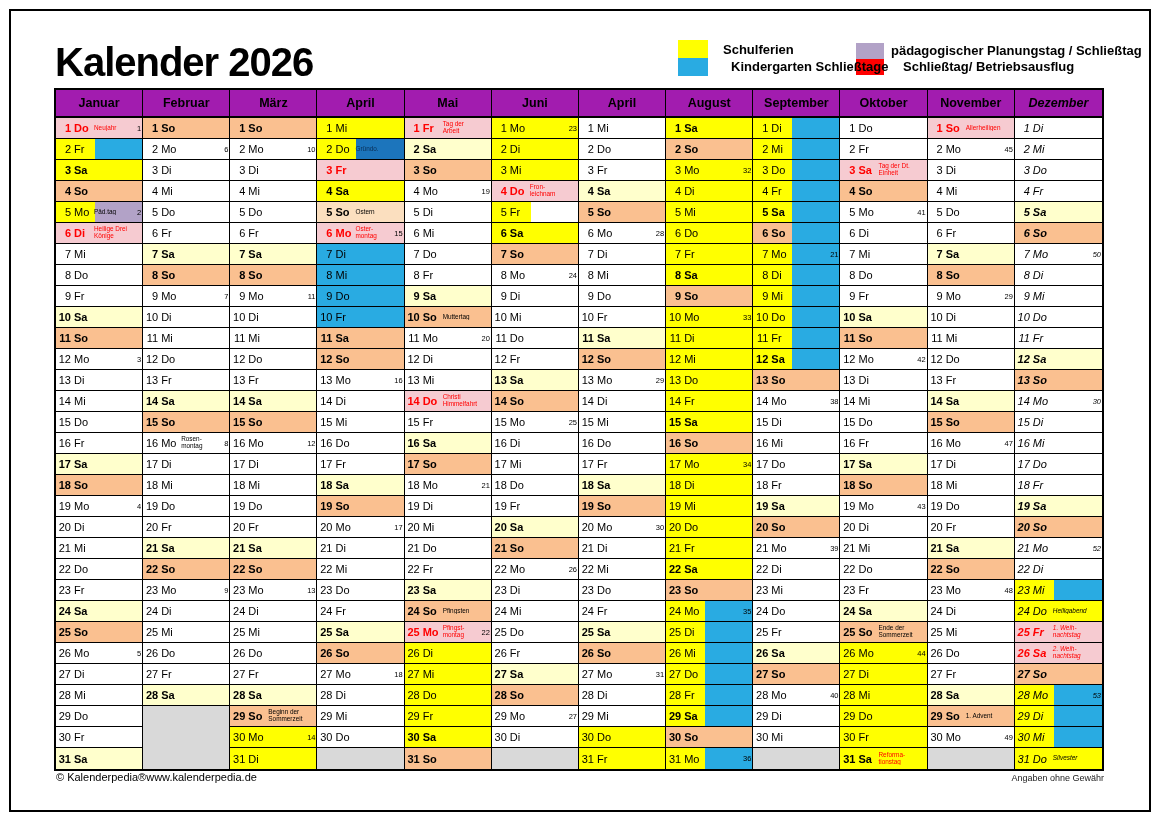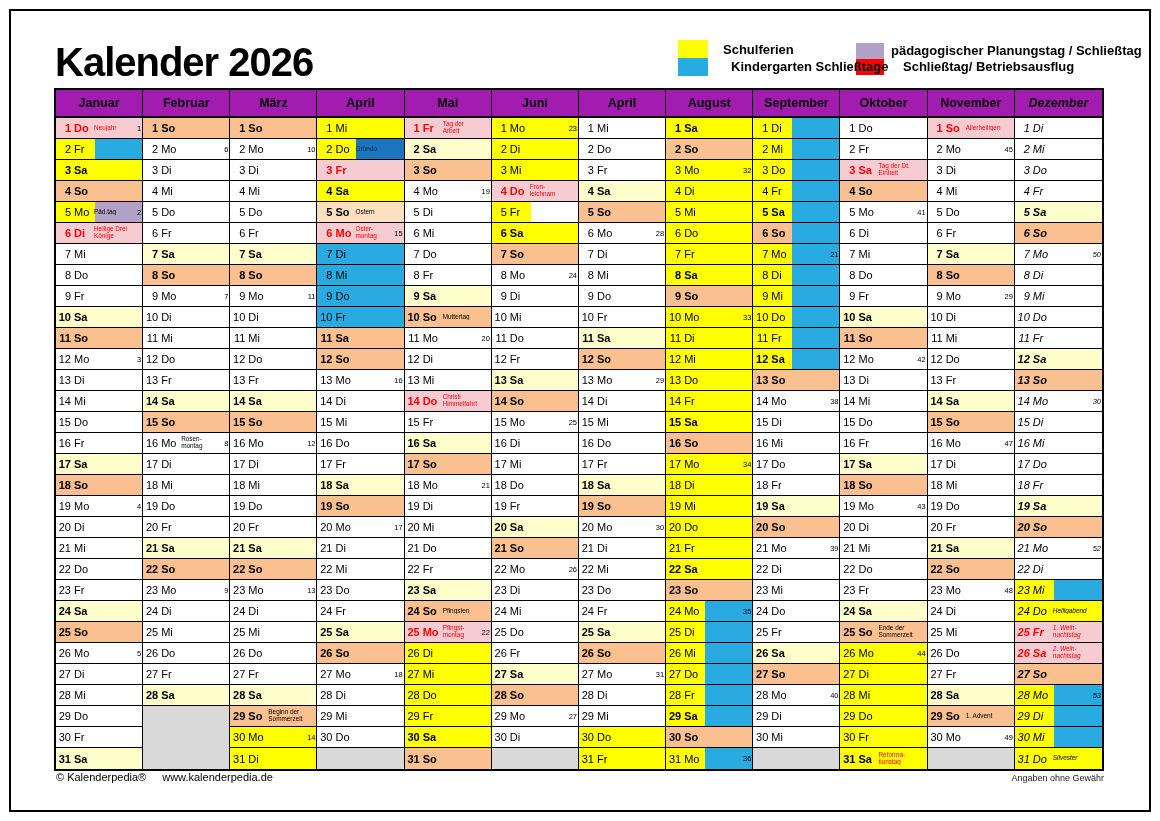--- a/index.html
+++ b/index.html
@@ -39,21 +39,21 @@
   
   .t-wh{background:#ffffff;}
   .t-sa{background:#ffffcc;}
   .t-su,.t-sb{background:#fac090;}
   .t-su2{background:#fbdfbf;}
   .t-ho{background:#f6cbd1;}
   .t-ye,.t-yb,.t-yp,.t-yd,.t-yw{background:#ffff00;}
   .t-bl{background:#29abe2;}
   .t-gy{background:#d9d9d9;border-bottom:none;height:21px;}
   
-  .foot-left{position:absolute;left:56px;top:771px;font-size:11px;display:flex;gap:16px;}
+  .foot-left{position:absolute;left:56px;top:771px;font-size:11px;display:flex;}
   .foot-right{position:absolute;right:56px;top:773px;font-size:9px;color:#222;}
 </style>
 </head>
 <body>
 
 <div class="frame"></div>
 
 <div class="titlebar">
   <span>Kalender 2026</span>
 </div>

